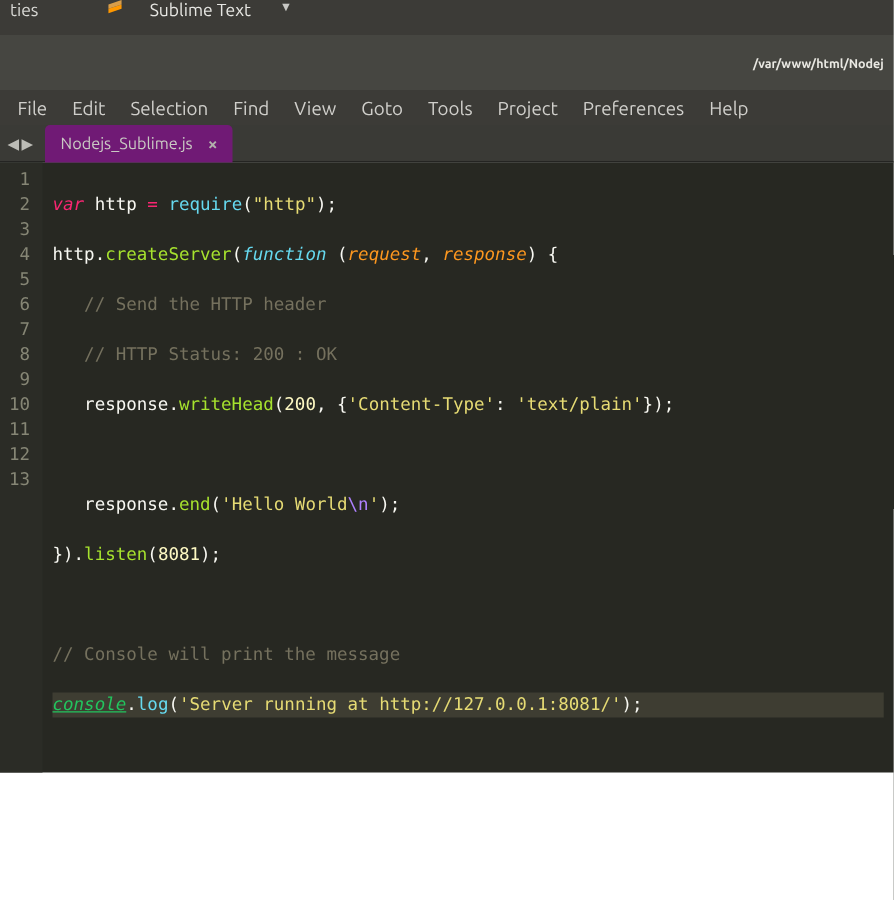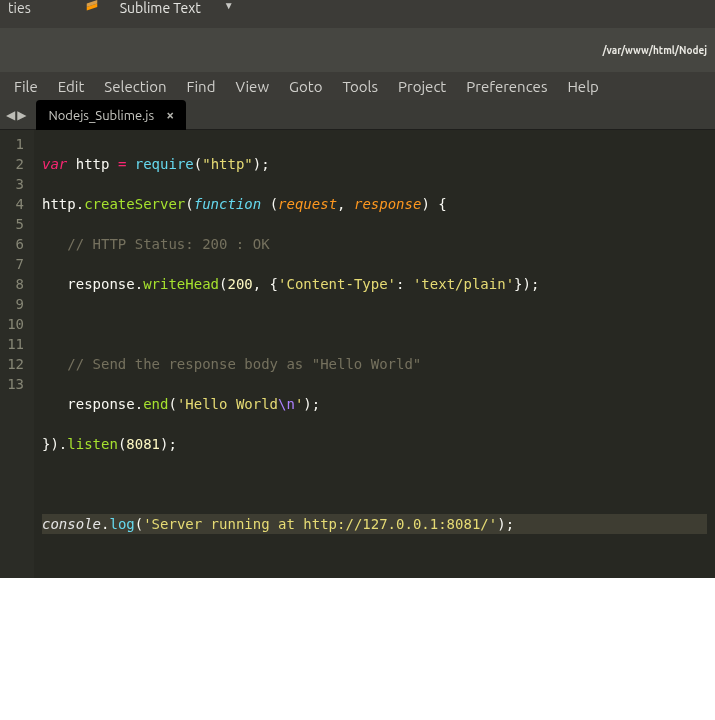--- a/index.html
+++ b/index.html
@@ -66,21 +66,21 @@
       align-items: center;
       padding: 0 6px;
       gap: 2px;
     }
     .nav-arrow {
       color: #bcbcb6;
       font-size: 12px;
       cursor: pointer;
     }
     .tab {
-      background: #000000;
+      background: #701a75;
       height: 30px;
       display: flex;
       align-items: center;
       padding: 0 12px;
       gap: 12px;
       border-radius: 4px 4px 0 0;
       margin-left: 4px;
     }
     .tab-label {
       color: #c9c9c3;
@@ -118,21 +118,21 @@
     .code-line { height: 20px; }
     .code-line.cursor-line { background: #3e3d32; }
     .kw { color: #F92672; font-style: italic; }
     .kw2 { color: #66D9EF; font-style: italic; }
     .fn { color: #66D9EF; }
     .str { color: #E6DB74; }
     .num { color: #fef9c3; }
     .cm { color: #75715E; }
     .arg { font-style: italic; color: #FD971F; }
     .pn { color: #F8F8F2; }
-    .obj { color: #e5e5e5; font-style: italic;}
+    .obj { color: #22c55e; font-style: italic; text-decoration: underline;}
     .nm { color: #a6e22e; }
     .esc { color: #AE81FF; }
   </style>
 </head>
 <body>
 
 <div class="top-bar">
   <span class="ties">ties</span>
   <span style="width:12px"></span>
   <span class="sublime-icon">
@@ -185,22 +185,23 @@
       <div class="ln">8</div>
       <div class="ln">9</div>
       <div class="ln">10</div>
       <div class="ln">11</div>
       <div class="ln">12</div>
       <div class="ln">13</div>
   </div>
   <div class="code">
 <div class="code-line"><span class="kw">var</span> <span class="pn">http</span> <span class="kw">=</span> <span class="fn">require</span><span class="pn">(</span><span class="str">"http"</span><span class="pn">);</span></div>
 <div class="code-line"><span class="pn">http.</span><span class="nm">createServer</span><span class="pn">(</span><span class="kw2">function</span> <span class="pn">(</span><span class="arg">request</span><span class="pn">,</span> <span class="arg">response</span><span class="pn">) {</span></div>
+<div class="code-line">   <span class="cm">// Send the HTTP header</span></div>
 <div class="code-line">   <span class="cm">// HTTP Status: 200 : OK</span></div>
 <div class="code-line">   <span class="pn">response.</span><span class="nm">writeHead</span><span class="pn">(</span><span class="num">200</span><span class="pn">, {</span><span class="str">'Content-Type'</span><span class="pn">: </span><span class="str">'text/plain'</span><span class="pn">});</span></div>
 <div class="code-line"></div>
-<div class="code-line">   <span class="cm">// Send the response body as "Hello World"</span></div>
 <div class="code-line">   <span class="pn">response.</span><span class="nm">end</span><span class="pn">(</span><span class="str">'Hello World</span><span class="esc">\n</span><span class="str">'</span><span class="pn">);</span></div>
 <div class="code-line"><span class="pn">}).</span><span class="nm">listen</span><span class="pn">(</span><span class="num">8081</span><span class="pn">);</span></div>
 <div class="code-line"></div>
+<div class="code-line"><span class="cm">// Console will print the message</span></div>
 <div class="code-line cursor-line"><span class="obj">console</span><span class="pn">.</span><span class="fn">log</span><span class="pn">(</span><span class="str">'Server running at http://127.0.0.1:8081/'</span><span class="pn">);</span></div>
   </div>
 </div>
 
 </body></html>

